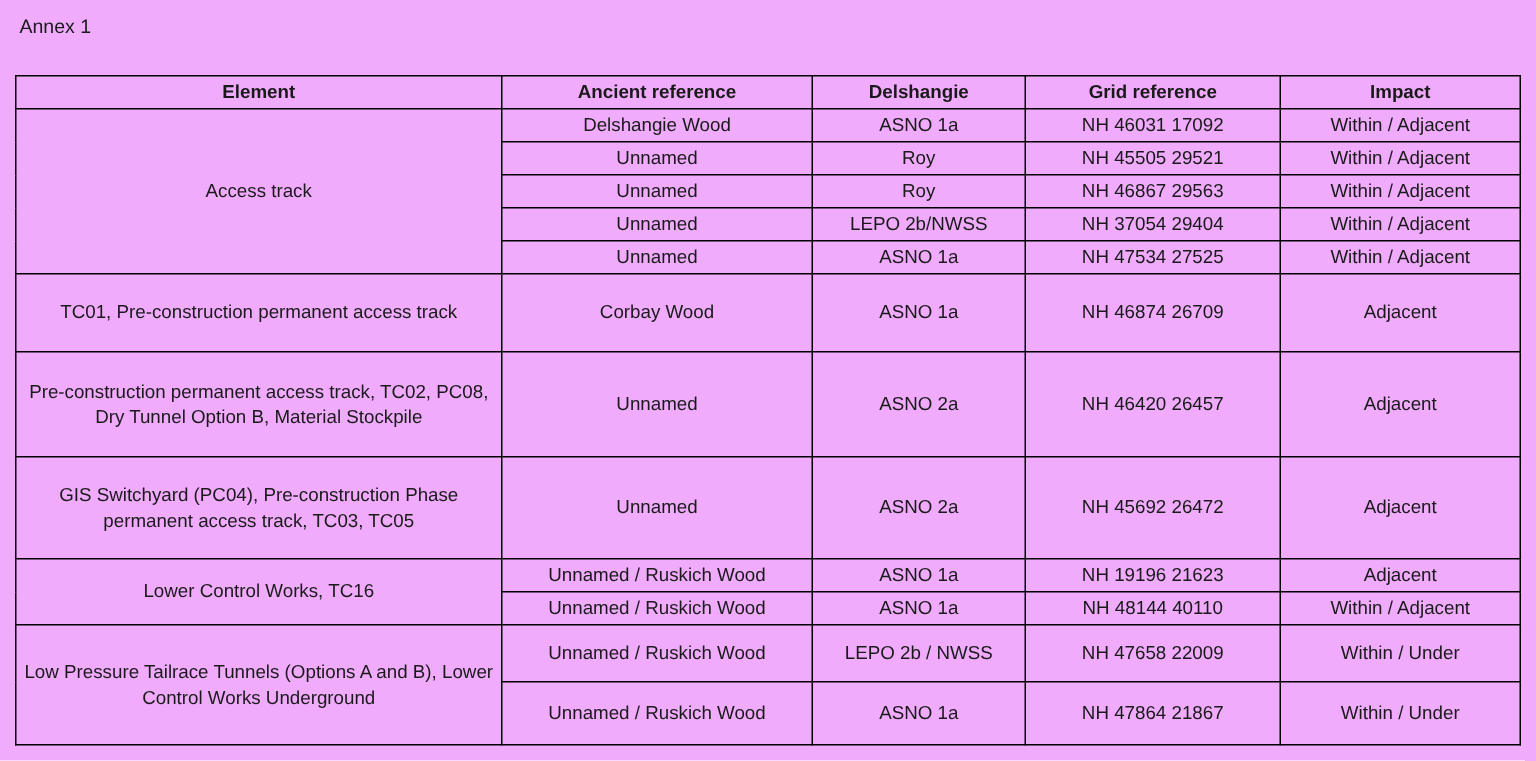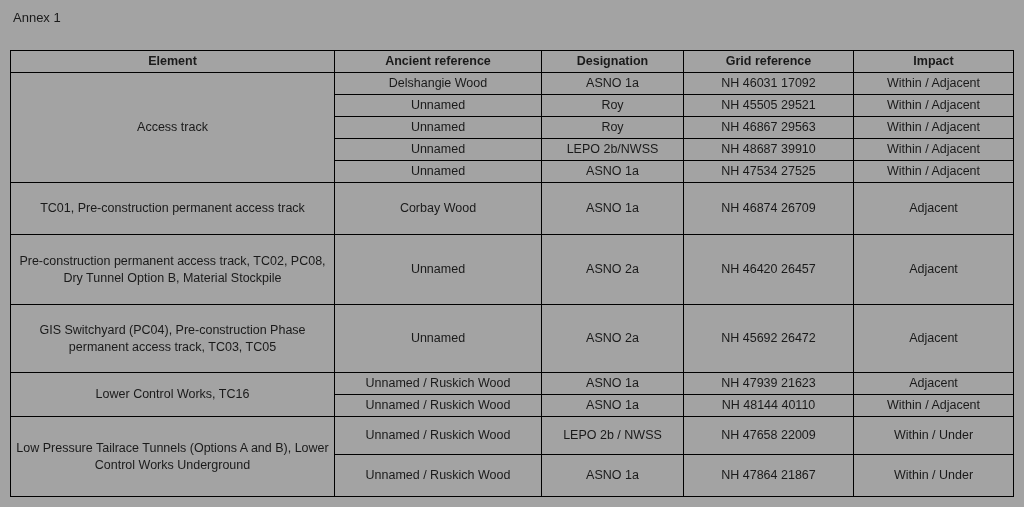--- a/index.html
+++ b/index.html
@@ -5,21 +5,21 @@
   * { box-sizing: border-box; margin: 0; padding: 0; }
   html, body { background: #ffffff; }
   body {
     font-family: "Liberation Sans", sans-serif;
     color: #1a1a1a;
   }
   .page {
     position: relative;
     width: 1024px;
     height: 507px;
-    background: #a3a3a3;
+    background: #f0abfc;
     overflow: hidden;
   }
   .doc-title {
     position: absolute;
     left: 13px;
     top: 10px;
     font-size: 13px;
     color: #1a1a1a;
   }
   .annex-table {
@@ -67,21 +67,21 @@
       <col class="c-element">
       <col class="c-woodland">
       <col class="c-desig">
       <col class="c-grid">
       <col class="c-impact">
     </colgroup>
     <thead>
         <tr>
           <th>Element</th>
           <th>Ancient reference</th>
-          <th>Designation</th>
+          <th>Delshangie</th>
           <th>Grid reference</th>
           <th>Impact</th>
         </tr>
       </thead>
     <tbody>
         <tr>
           <td rowspan="5">Access track</td>
           <td>Delshangie Wood</td>
           <td>ASNO 1a</td>
           <td>NH 46031 17092</td>
@@ -95,21 +95,21 @@
         </tr>
         <tr>
           <td>Unnamed</td>
           <td>Roy</td>
           <td>NH 46867 29563</td>
           <td>Within / Adjacent</td>
         </tr>
         <tr>
           <td>Unnamed</td>
           <td>LEPO 2b/NWSS</td>
-          <td>NH 48687 39910</td>
+          <td>NH 37054 29404</td>
           <td>Within / Adjacent</td>
         </tr>
         <tr>
           <td>Unnamed</td>
           <td>ASNO 1a</td>
           <td>NH 47534 27525</td>
           <td>Within / Adjacent</td>
         </tr>
         <tr>
           <td rowspan="1">TC01, Pre-construction permanent access track</td>
@@ -129,21 +129,21 @@
           <td rowspan="1">GIS Switchyard (PC04), Pre-construction Phase permanent access track, TC03, TC05</td>
           <td>Unnamed</td>
           <td>ASNO 2a</td>
           <td>NH 45692 26472</td>
           <td>Adjacent</td>
         </tr>
         <tr>
           <td rowspan="2">Lower Control Works, TC16</td>
           <td>Unnamed / Ruskich Wood</td>
           <td>ASNO 1a</td>
-          <td>NH 47939 21623</td>
+          <td>NH 19196 21623</td>
           <td>Adjacent</td>
         </tr>
         <tr>
           <td>Unnamed / Ruskich Wood</td>
           <td>ASNO 1a</td>
           <td>NH 48144 40110</td>
           <td>Within / Adjacent</td>
         </tr>
         <tr>
           <td rowspan="2">Low Pressure Tailrace Tunnels (Options A and B), Lower Control Works Underground</td>

